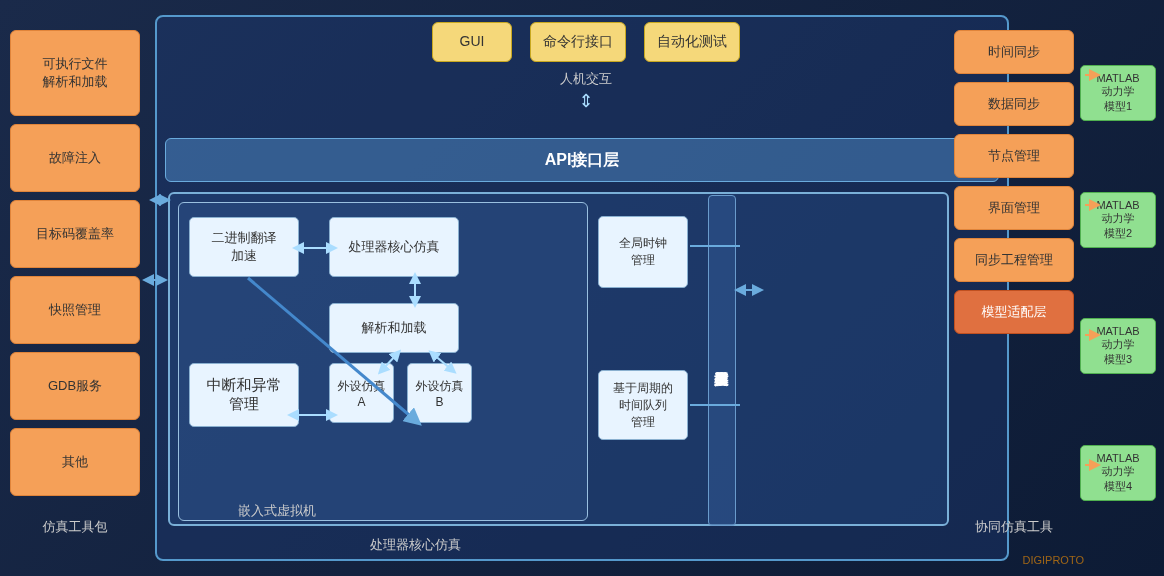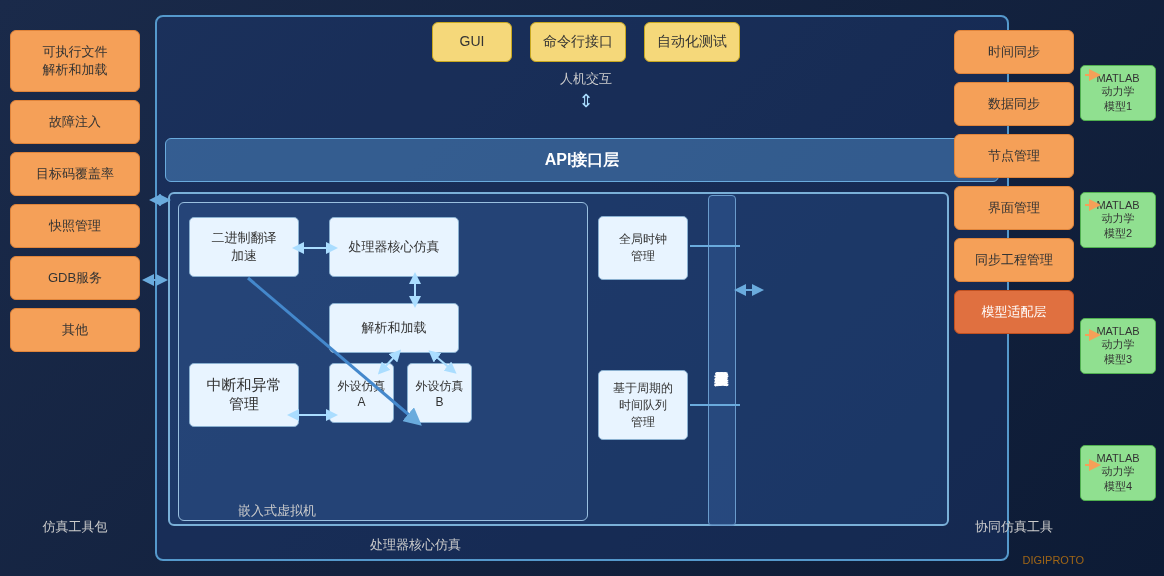--- a/index.html
+++ b/index.html
@@ -37,21 +37,21 @@
     .left-sidebar-items {
       display: flex;
       flex-direction: column;
       gap: 8px;
       width: 100%;
     }
     .sidebar-box {
       background: #f5a058;
       border: 1px solid #e0843a;
       border-radius: 6px;
-      padding: 12px 6px;
+      padding: 24px 6px;
       text-align: center;
       font-size: 13px;
       color: #333;
       font-weight: 500;
       min-height: 44px;
       display: flex;
       align-items: center;
       justify-content: center;
     }
     .sidebar-label {
@@ -274,21 +274,21 @@
     <div class="vm-box" style="left:150px; top:160px; width:65px; height:60px; font-size:12px;">
       外设仿真<br>A
     </div>
 
     <div class="vm-box" style="left:228px; top:160px; width:65px; height:60px; font-size:12px;">
       外设仿真<br>B
     </div>
   </div>
   <div class="vm-label">嵌入式虚拟机</div>
 
-  <div class="vm-box" style="position:absolute; left:598px; top:216px; width:90px; height:64px; font-size:12px; background:#e8f4ff; border:1px solid #8ab0d0; border-radius:5px; display:flex; align-items:center; justify-content:center; text-align:center;">
+  <div class="vm-box" style="position:absolute; left:598px; top:216px; width:90px; height:72px; font-size:12px; background:#e8f4ff; border:1px solid #8ab0d0; border-radius:5px; display:flex; align-items:center; justify-content:center; text-align:center;">
     全局时钟<br>管理
   </div>
 
   <div class="vm-box" style="position:absolute; left:598px; top:370px; width:90px; height:70px; font-size:12px; background:#e8f4ff; border:1px solid #8ab0d0; border-radius:5px; display:flex; align-items:center; justify-content:center; text-align:center;">
     基于周期的<br>时间队列<br>管理
   </div>
 
   <div style="position:absolute; left:708px; top:195px; bottom:50px; width:28px; display:flex; align-items:center; justify-content:center; background:rgba(50,90,150,0.5); border:1px solid #6a9bcc; border-radius:4px;">
     <span class="vertical-text">天目仿真模型层</span>
   </div>

